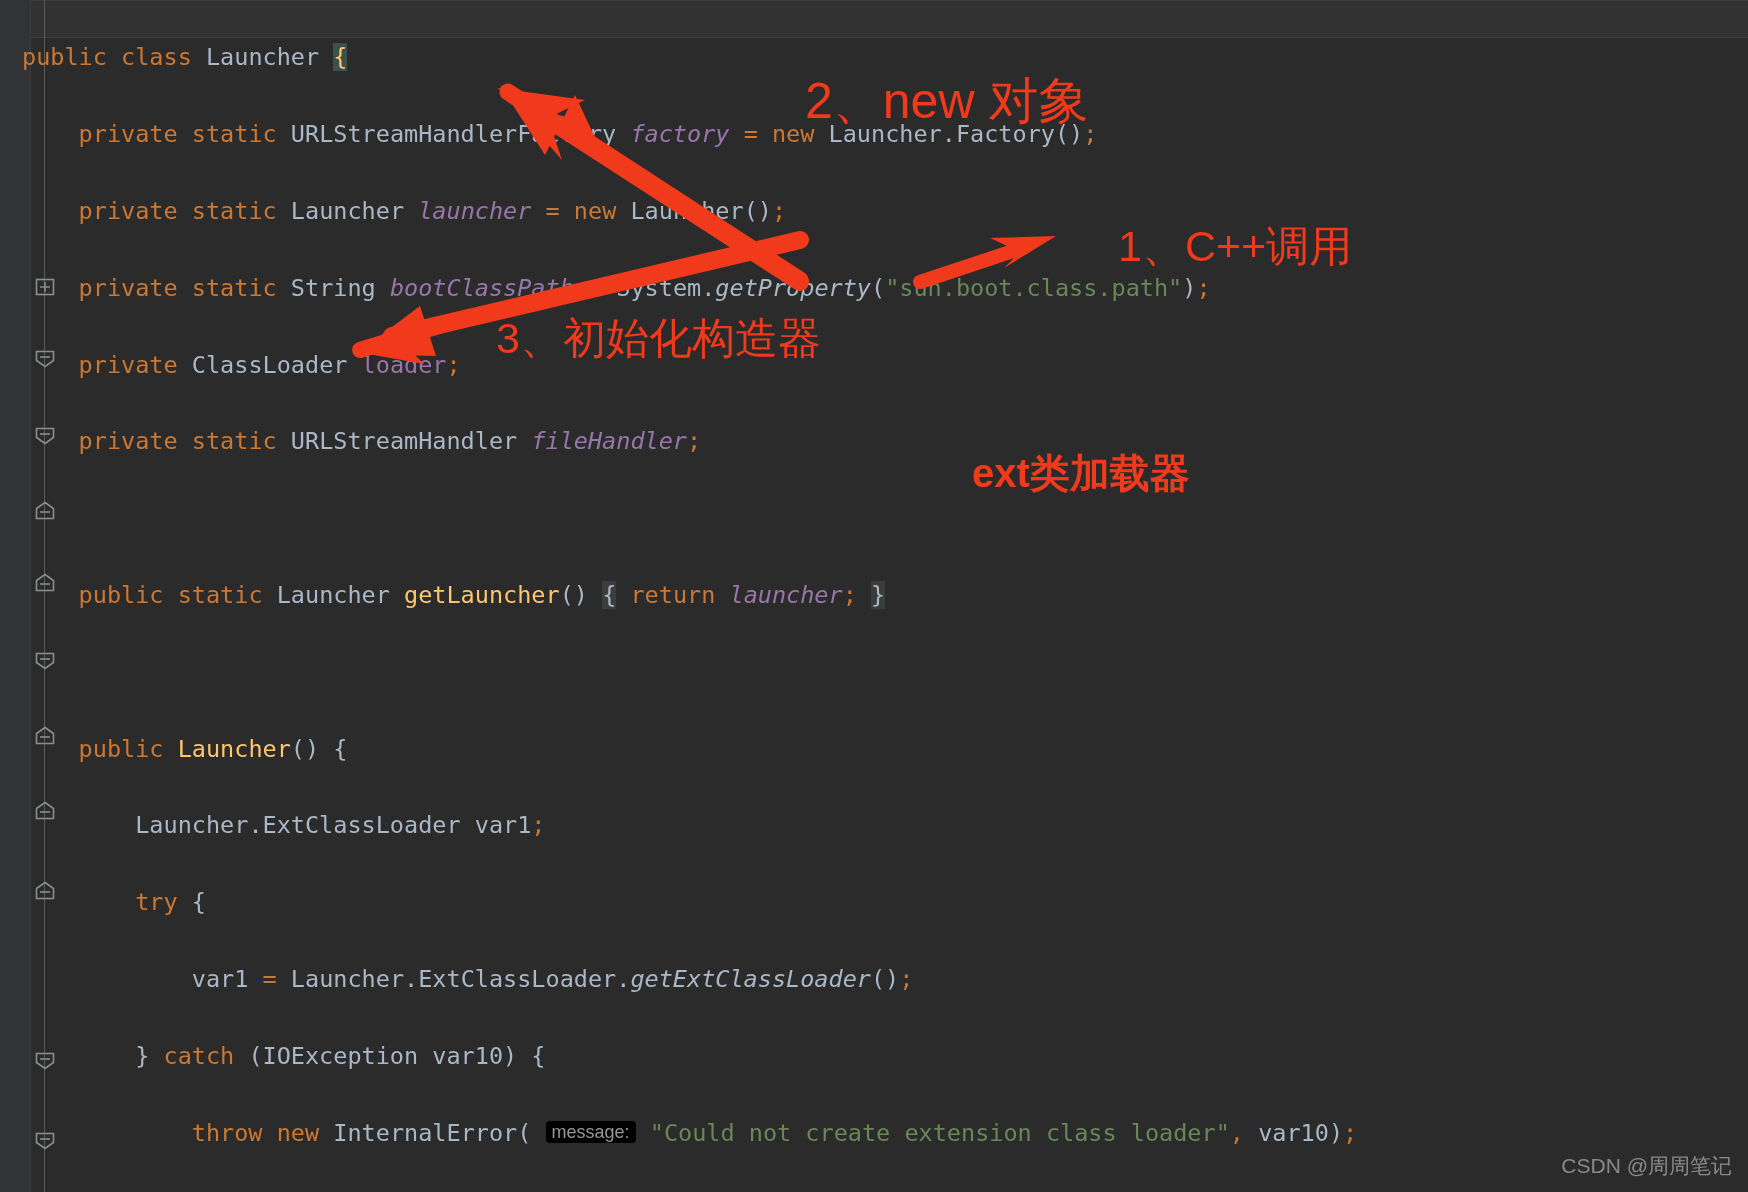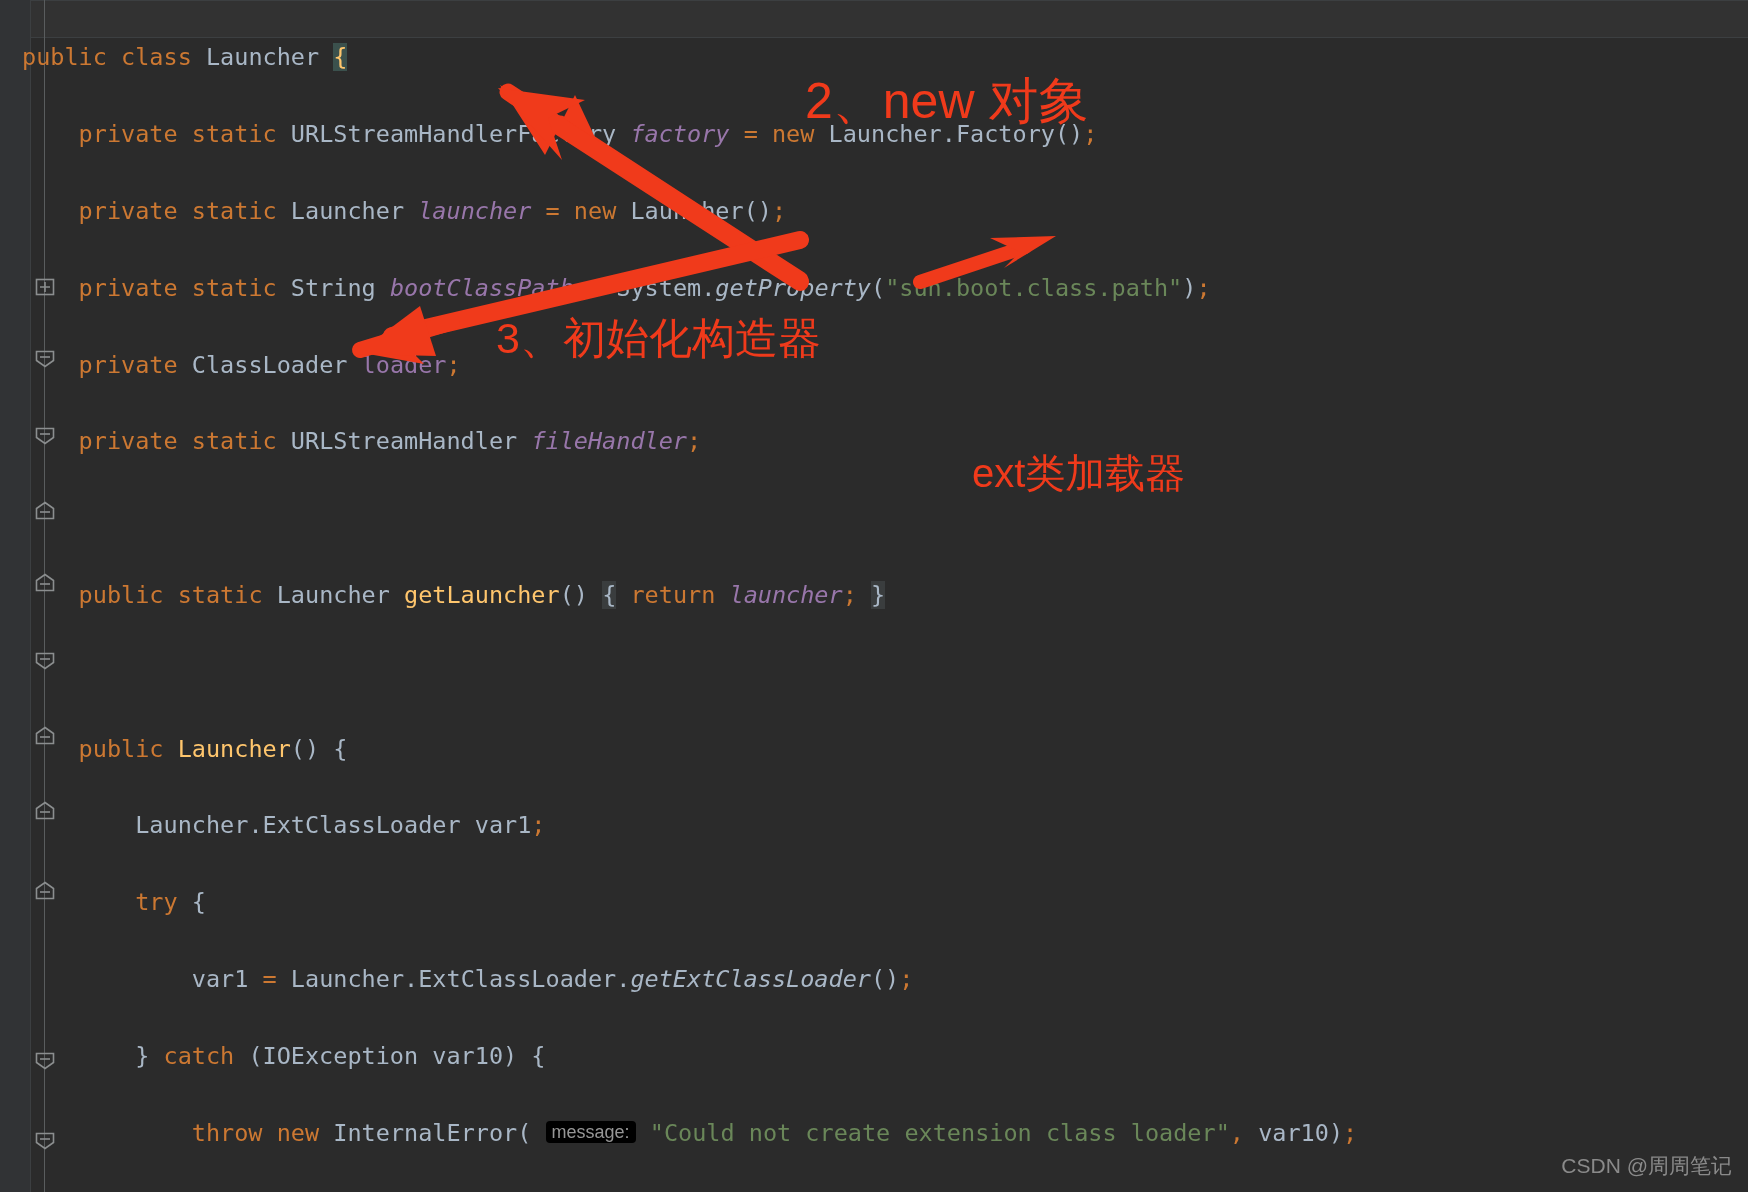--- a/index.html
+++ b/index.html
@@ -61,21 +61,21 @@
   }
   
   .anno{
     position:absolute;color:#f03a1b;
     font-family:"Liberation Sans","DejaVu Sans",sans-serif;
     white-space:nowrap;pointer-events:none;
   }
   #anno-cpp{left:1118px;top:218px;font-size:43px;}
   #anno-new{left:805px;top:68px;font-size:50px;}
   #anno-ctor{left:474px;top:310px;font-size:43px;margin-left:22px;}
-  #anno-ext{left:972px;top:446px;font-size:40px;font-weight:normal;}
+  #anno-ext{left:972px;top:446px;font-size:40px;font-weight:bold;}
   #anno-app{left:1140px;top:666px;font-size:43px;font-weight:bold;}
   .arrow-layer{position:absolute;left:0;top:0;width:1748px;height:1192px;pointer-events:none;}
   
   .watermark{
     position:absolute;right:16px;bottom:12px;
     color:#9b9b9b;font-size:21px;
     font-family:"Liberation Sans","DejaVu Sans",sans-serif;
     opacity:.85;
     margin-left:43px;
   }
@@ -208,18 +208,19 @@
       <path d="M360,350 L452,322" stroke="#f03a1b" stroke-width="16" stroke-linecap="round" fill="none"></path>
       <polygon points="356,354 420,306 436,356" fill="#f03a1b"></polygon>
     </g>
 
     <g>
       <path d="M920,282 L1025,247" stroke="#f03a1b" stroke-width="14" stroke-linecap="round" fill="none"></path>
       <polygon points="1056,236 990,238 1020,252 1004,268" fill="#f03a1b"></polygon>
     </g>
   </svg>
 
+  <div class="anno" id="anno-cpp">1、C++调用</div>
   <div class="anno" id="anno-new">2、new 对象</div>
   <div class="anno" id="anno-ctor">3、初始化构造器</div>
   <div class="anno" id="anno-ext">ext类加载器</div>
 
   <div class="watermark">CSDN @周周笔记</div>
 </div>
 
 </body></html>

